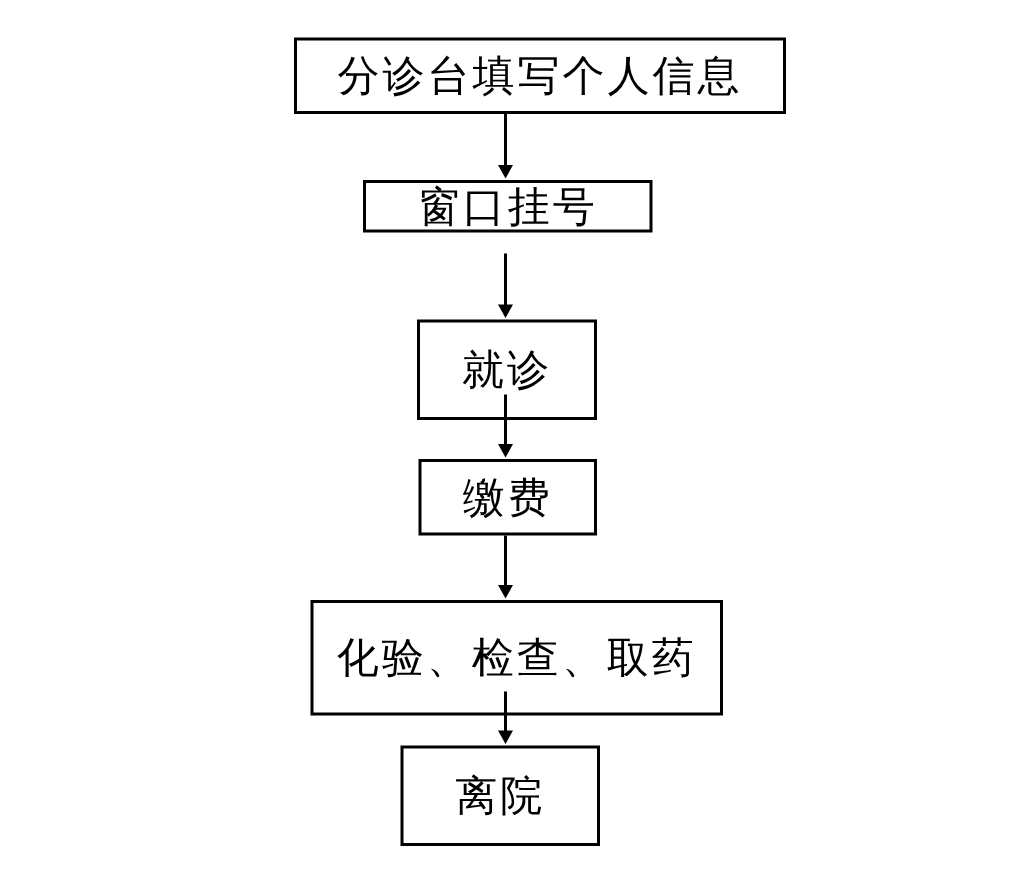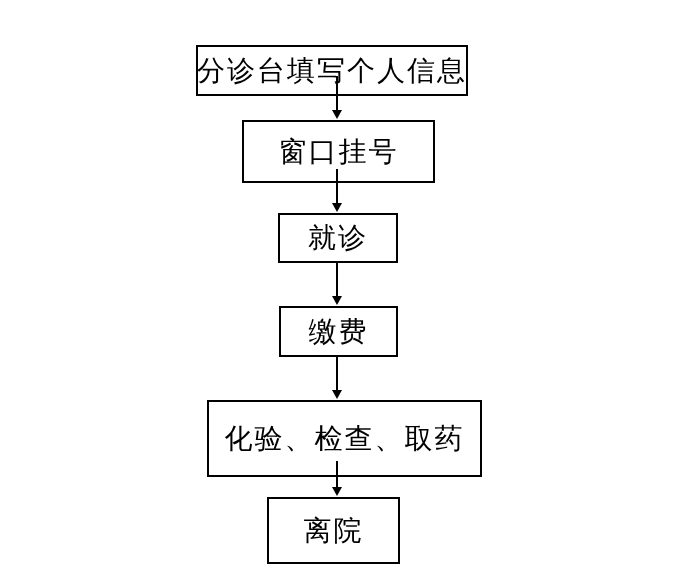--- a/index.html
+++ b/index.html
@@ -23,23 +23,23 @@
     color: #000000;
     display: flex;
     align-items: center;
     justify-content: center;
     font-size: 28px;
     letter-spacing: 2px;
     white-space: nowrap;
     text-align: center;
   }
   
-  .box-1 { left: 196px; top: 25px;  width: 272px; height: 51px; margin-top: 20px; }
-  .box-2 { left: 242px; top: 120px; width: 193px; height: 63px; }
-  .box-3 { left: 278px; top: 213px; width: 120px; height: 50px; }
+  .box-1 { left: 196px; top: 25px;  width: 328px; height: 51px; }
+  .box-2 { left: 242px; top: 120px; width: 193px; height: 35px; }
+  .box-3 { left: 278px; top: 213px; width: 120px; height: 67px; }
   .box-4 { left: 279px; top: 306px; width: 119px; height: 51px; }
   .box-5 { left: 207px; top: 400px; width: 275px; height: 77px; }
   .box-6 { left: 267px; top: 497px; width: 133px; height: 67px; }
 
   .flow-arrow {
     position: absolute;
     left: 336px;
     width: 2px;
   }
   .flow-arrow .shaft {

